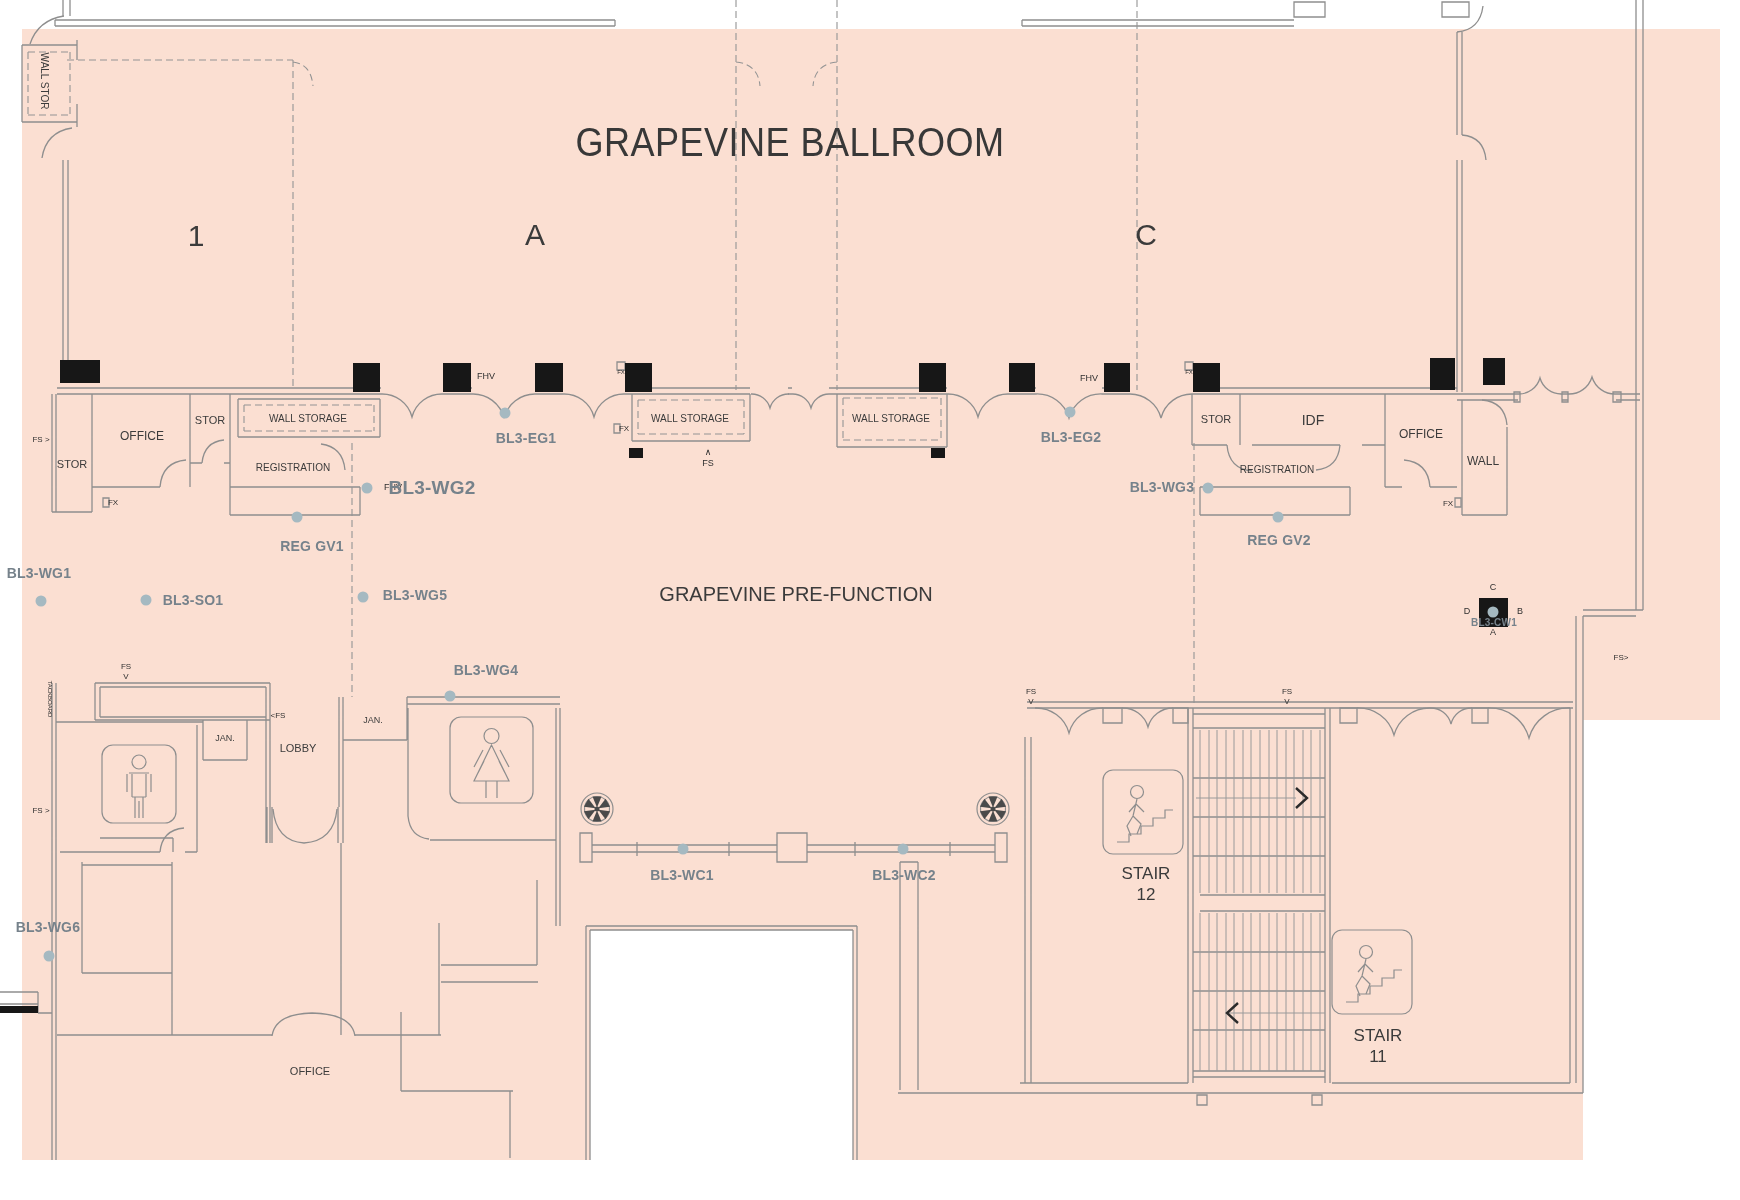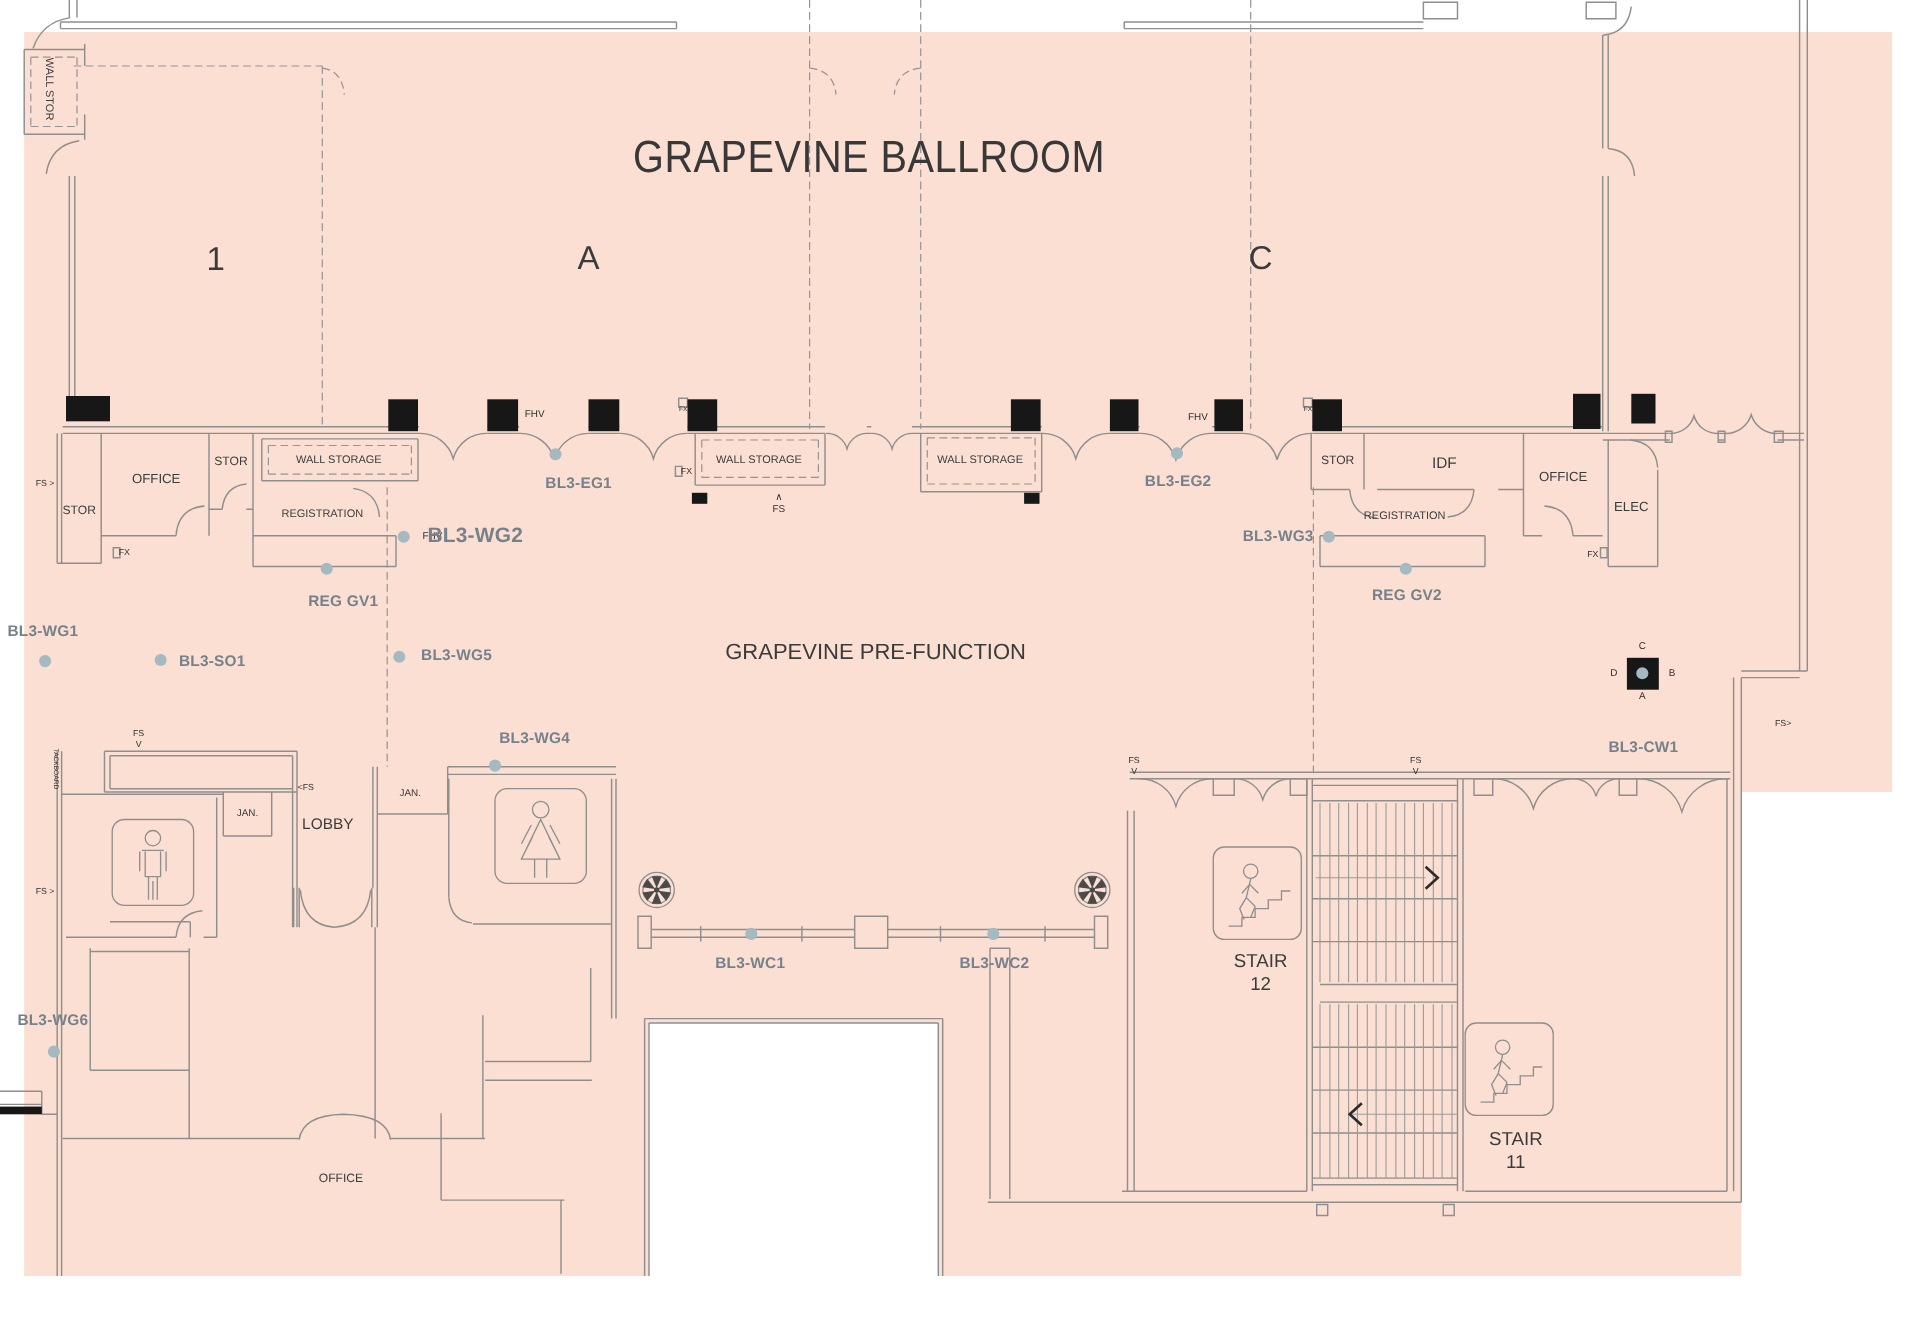--- a/index.html
+++ b/index.html
@@ -223,46 +223,46 @@
       <div class="lbl tiny" style="left: 486px; top: 377px; font-size: 9px; transform: translate(-50%, -50%);">FHV</div>
       <div class="lbl room" style="left: 690px; top: 419px; font-size: 10px; transform: translate(-50%, -50%);">WALL STORAGE</div>
       <div class="lbl tiny" style="left: 708px; top: 458px; font-size: 9px; transform: translate(-50%, -50%);">∧
 FS</div>
       <div class="lbl room" style="left: 891px; top: 419px; font-size: 10px; transform: translate(-50%, -50%);">WALL STORAGE</div>
       <div class="lbl equip" style="left: 1071px; top: 438px; font-size: 14px; transform: translate(-50%, -50%);">BL3-EG2</div>
       <div class="lbl tiny" style="left: 1089px; top: 379px; font-size: 9px; transform: translate(-50%, -50%);">FHV</div>
       <div class="lbl room" style="left: 1216px; top: 420px; font-size: 11px; transform: translate(-50%, -50%);">STOR</div>
       <div class="lbl room" style="left: 1313px; top: 421px; font-size: 14px; transform: translate(-50%, -50%);">IDF</div>
       <div class="lbl room" style="left: 1421px; top: 434px; font-size: 12px; transform: translate(-50%, -50%);">OFFICE</div>
-      <div class="lbl room" style="left: 1483px; top: 461px; font-size: 12px; transform: translate(-50%, -50%);">ELEC</div>
+      <div class="lbl room" style="left: 1483px; top: 461px; font-size: 12px; transform: translate(-50%, -50%);">WALL</div>
       <div class="lbl room" style="left: 1277px; top: 470px; font-size: 10px; transform: translate(-50%, -50%);">REGISTRATION</div>
       <div class="lbl equip" style="left: 1162px; top: 488px; font-size: 14px; transform: translate(-50%, -50%);">BL3-WG3</div>
       <div class="lbl equip" style="left: 1279px; top: 541px; font-size: 14px; transform: translate(-50%, -50%);">REG GV2</div>
       <div class="lbl tiny" style="left: 1448px; top: 504px; font-size: 8px; transform: translate(-50%, -50%);">FX</div>
       <div class="lbl tiny" style="left: 113px; top: 503px; font-size: 8px; transform: translate(-50%, -50%);">FX</div>
       <div class="lbl tiny" style="left: 624px; top: 429px; font-size: 8px; transform: translate(-50%, -50%);">FX</div>
       <div class="lbl tiny" style="left: 621px; top: 373px; font-size: 6px; transform: translate(-50%, -50%);">FX</div>
       <div class="lbl tiny" style="left: 1189px; top: 373px; font-size: 6px; transform: translate(-50%, -50%);">FX</div>
       <div class="lbl tiny" style="left: 41px; top: 440px; font-size: 8px; transform: translate(-50%, -50%);">FS &gt;</div>
       <div class="lbl equip" style="left: 39px; top: 574px; font-size: 14px; transform: translate(-50%, -50%);">BL3-WG1</div>
       <div class="lbl equip" style="left: 193px; top: 601px; font-size: 14px; transform: translate(-50%, -50%);">BL3-SO1</div>
       <div class="lbl equip" style="left: 415px; top: 596px; font-size: 14px; transform: translate(-50%, -50%);">BL3-WG5</div>
-      <div class="lbl equip" style="left: 1494px; top: 679px; font-size: 14px; transform: translate(-50%, -50%); text-align: center;">BL3-CW1</div>
+      <div class="lbl equip" style="left: 1494px; top: 623px; font-size: 10px; transform: translate(-50%, -50%); text-align: center;">BL3-CW1</div>
       <div class="lbl tiny" style="left: 1493px; top: 588px; font-size: 9px; transform: translate(-50%, -50%);">C</div>
       <div class="lbl tiny" style="left: 1467px; top: 612px; font-size: 9px; transform: translate(-50%, -50%);">D</div>
       <div class="lbl tiny" style="left: 1520px; top: 612px; font-size: 9px; transform: translate(-50%, -50%);">B</div>
       <div class="lbl tiny" style="left: 1493px; top: 633px; font-size: 9px; transform: translate(-50%, -50%);">A</div>
       <div class="lbl tiny" style="left: 1621px; top: 658px; font-size: 8px; transform: translate(-50%, -50%);">FS&gt;</div>
       <div class="lbl equip" style="left: 450px; top: 671px; font-size: 14px; transform: translate(-50%, -50%); margin-left: 36px;">BL3-WG4</div>
       <div class="lbl tiny" style="left: 126px; top: 672px; font-size: 8px; transform: translate(-50%, -50%);">FS
 V</div>
       <div class="lbl tiny" style="left: 49px; top: 699px; font-size: 6px; transform: translate(-50%, -50%) rotate(90deg);">TACKBOARD</div>
       <div class="lbl room" style="left: 225px; top: 739px; font-size: 9px; transform: translate(-50%, -50%);">JAN.</div>
       <div class="lbl room" style="left: 373px; top: 721px; font-size: 9px; transform: translate(-50%, -50%);">JAN.</div>
-      <div class="lbl room" style="left: 298px; top: 749px; font-size: 14px; transform: translate(-50%, -50%); text-align: right;">LOBBY</div>
+      <div class="lbl room" style="left: 298px; top: 749px; font-size: 11px; transform: translate(-50%, -50%); text-align: right;">LOBBY</div>
       <div class="lbl tiny" style="left: 278px; top: 716px; font-size: 8px; transform: translate(-50%, -50%);">&lt;FS</div>
       <div class="lbl tiny" style="left: 41px; top: 811px; font-size: 8px; transform: translate(-50%, -50%);">FS &gt;</div>
       <div class="lbl equip" style="left: 682px; top: 876px; font-size: 14px; transform: translate(-50%, -50%);">BL3-WC1</div>
       <div class="lbl equip" style="left: 904px; top: 876px; font-size: 14px; transform: translate(-50%, -50%);">BL3-WC2</div>
       <div class="lbl equip" style="left: 48px; top: 928px; font-size: 14px; transform: translate(-50%, -50%);">BL3-WG6</div>
       <div class="lbl room" style="left: 310px; top: 1072px; font-size: 11px; transform: translate(-50%, -50%);">OFFICE</div>
       <div class="lbl tiny" style="left: 1031px; top: 697px; font-size: 8px; transform: translate(-50%, -50%);">FS
 V</div>
       <div class="lbl tiny" style="left: 1287px; top: 697px; font-size: 8px; transform: translate(-50%, -50%);">FS
 V</div>

